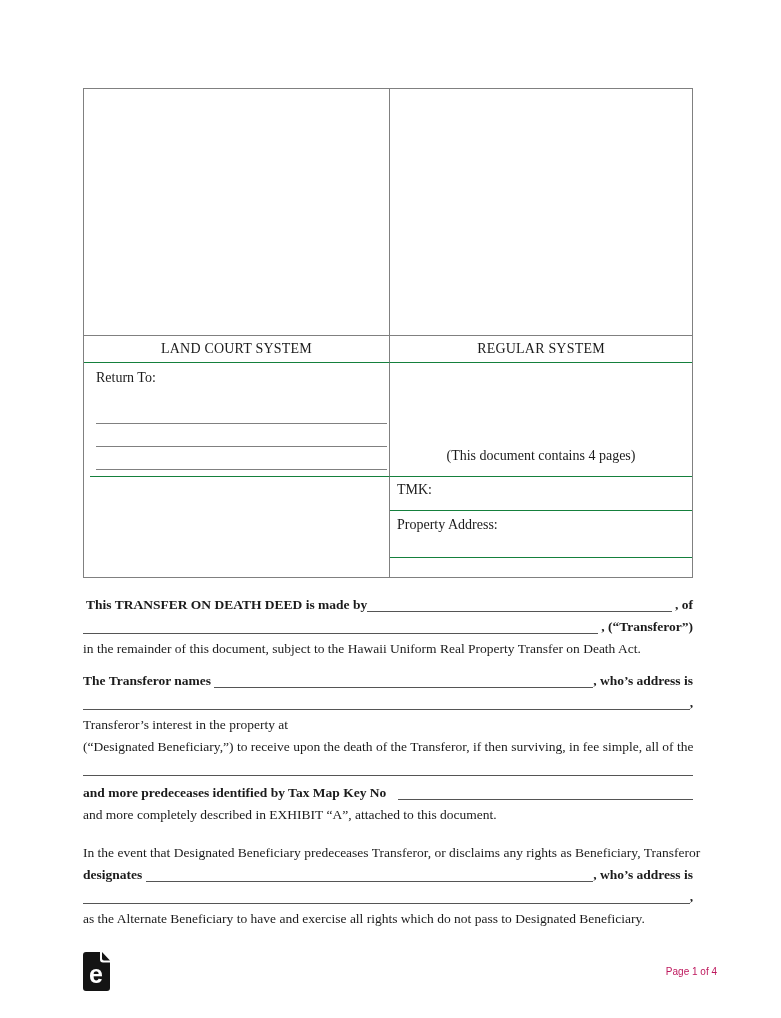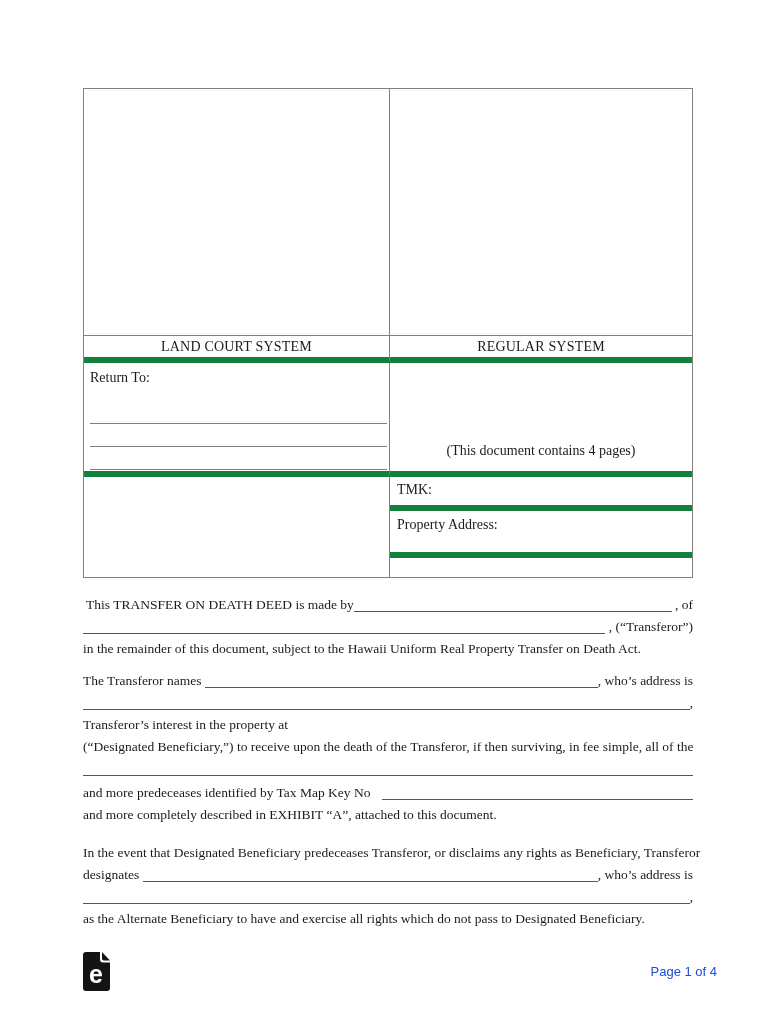--- a/index.html
+++ b/index.html
@@ -18,46 +18,46 @@
     width:610px; height:490px;
     border:1px solid #808080;
     display:grid;
     grid-template-columns:306px 1fr;
     grid-template-rows:246px 28px 114px 34px 47px auto;
     box-sizing:border-box;
     font-size:14px;
   }
   .cell { box-sizing:border-box; position:relative; }
   .br { border-right:1px solid #808080; }
-  .bb { border-bottom:6px solid #15803d; }
+  .bb { border-bottom:1px solid #15803d; }
   .bt { border-top:1px solid #808080; }
   .hdr-cell {
     display:flex; align-items:center; justify-content:center;
     letter-spacing:.2px;
   }
-  .return-to-cell { padding:7px 0 0 6px; }
+  .return-to-cell { padding:7px 0 0 6px;margin-left:6px; }
   .return-line {
     border-bottom:1px solid #808080;
     height:22px; margin-left:0px; width:calc(100% - 2px);
   }
   .return-line.first { margin-top:15px; }
   .pages-note-cell {
     display:flex; align-items:flex-end; justify-content:center;
     padding-bottom:12px;
   }
   .tmk-cell { padding:5px 0 12px 7px; }
   .prop-cell { padding:6px 0 0 7px; }
 
   
   .doc-body {
     position:absolute; left:83px; top:594px; width:610px;
     font-size:13.5px; line-height:22px;
   }
   .line { display:flex; }
-  .seg { white-space:pre; }
+  .seg { white-space:pre;font-weight:bold; }
   .full-line { white-space:nowrap; }
   .blank {
     flex:1 1 auto;
     border-bottom:1px solid #555;
     align-self:flex-end;
     margin-bottom:4px;
     min-width:20px;
     height:0;
   }
   .indent { padding-left:3px; }
@@ -69,21 +69,21 @@
   .solo-blank-line .blank { margin-bottom:0; }
   .tax-blank { margin-left:12px; }
 
   
   .footer {
     position:absolute; left:83px; top:950px; width:634px; height:42px;
     display:flex; align-items:center; justify-content:space-between;
   }
   .page-label {
     font-family:"Liberation Sans","DejaVu Sans",sans-serif;
-    font-size:13px; color:#1d4ed8;
+    font-size:10px; color:#be185d;
   }
   .logo-svg { display:block; }
 </style>
 </head>
 <body>
 
 <div class="page">
 
   <div class="recording-box">
 

